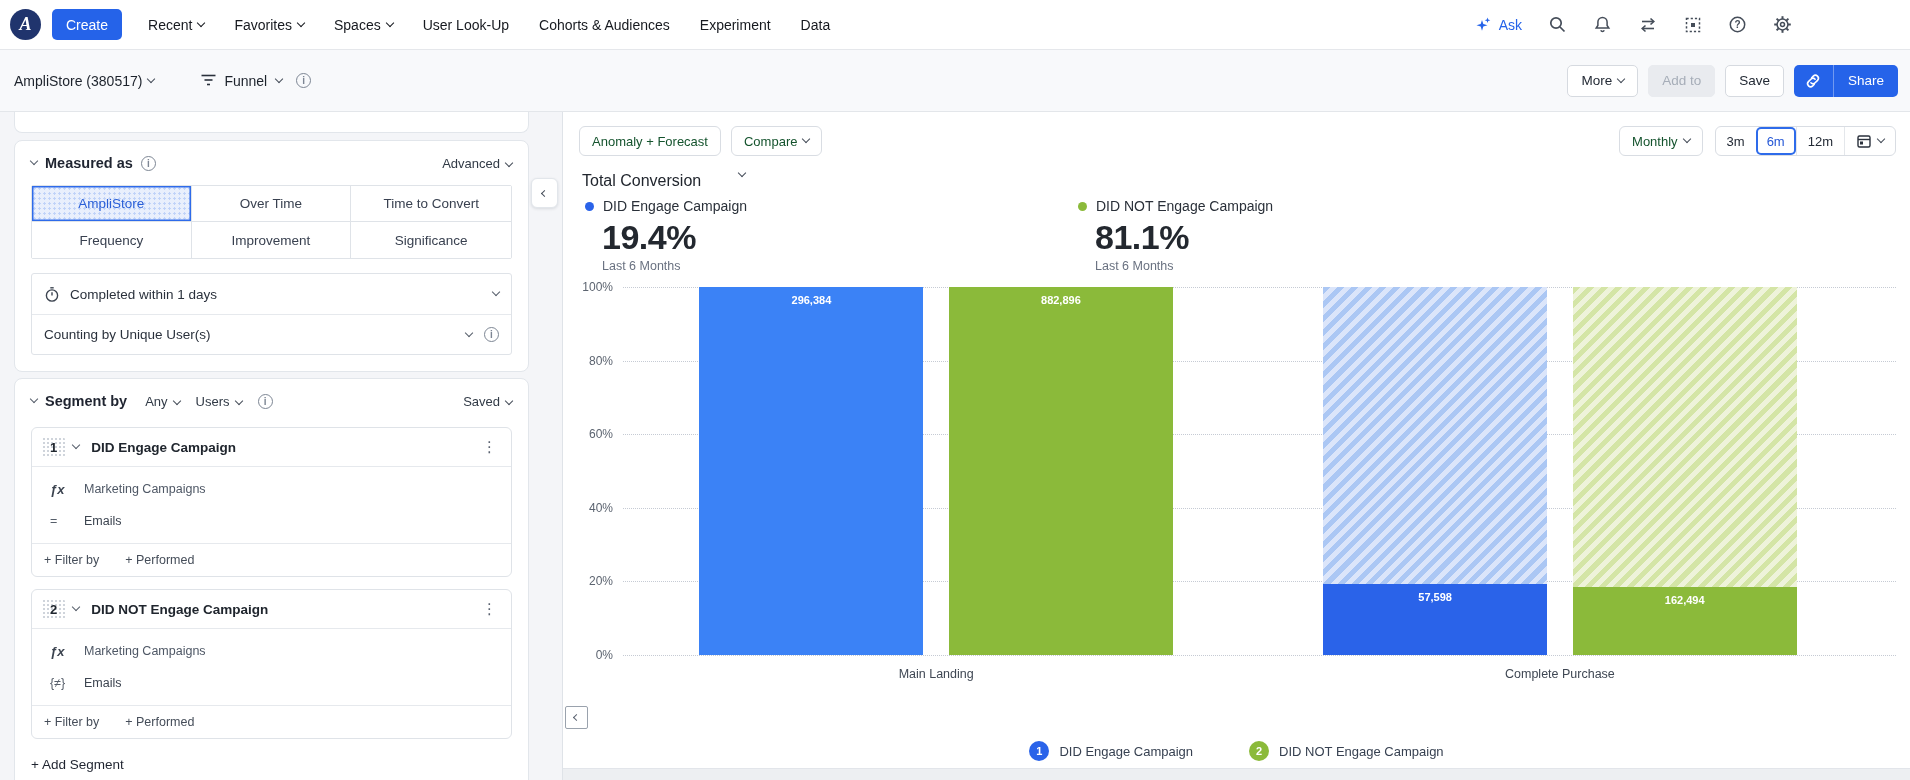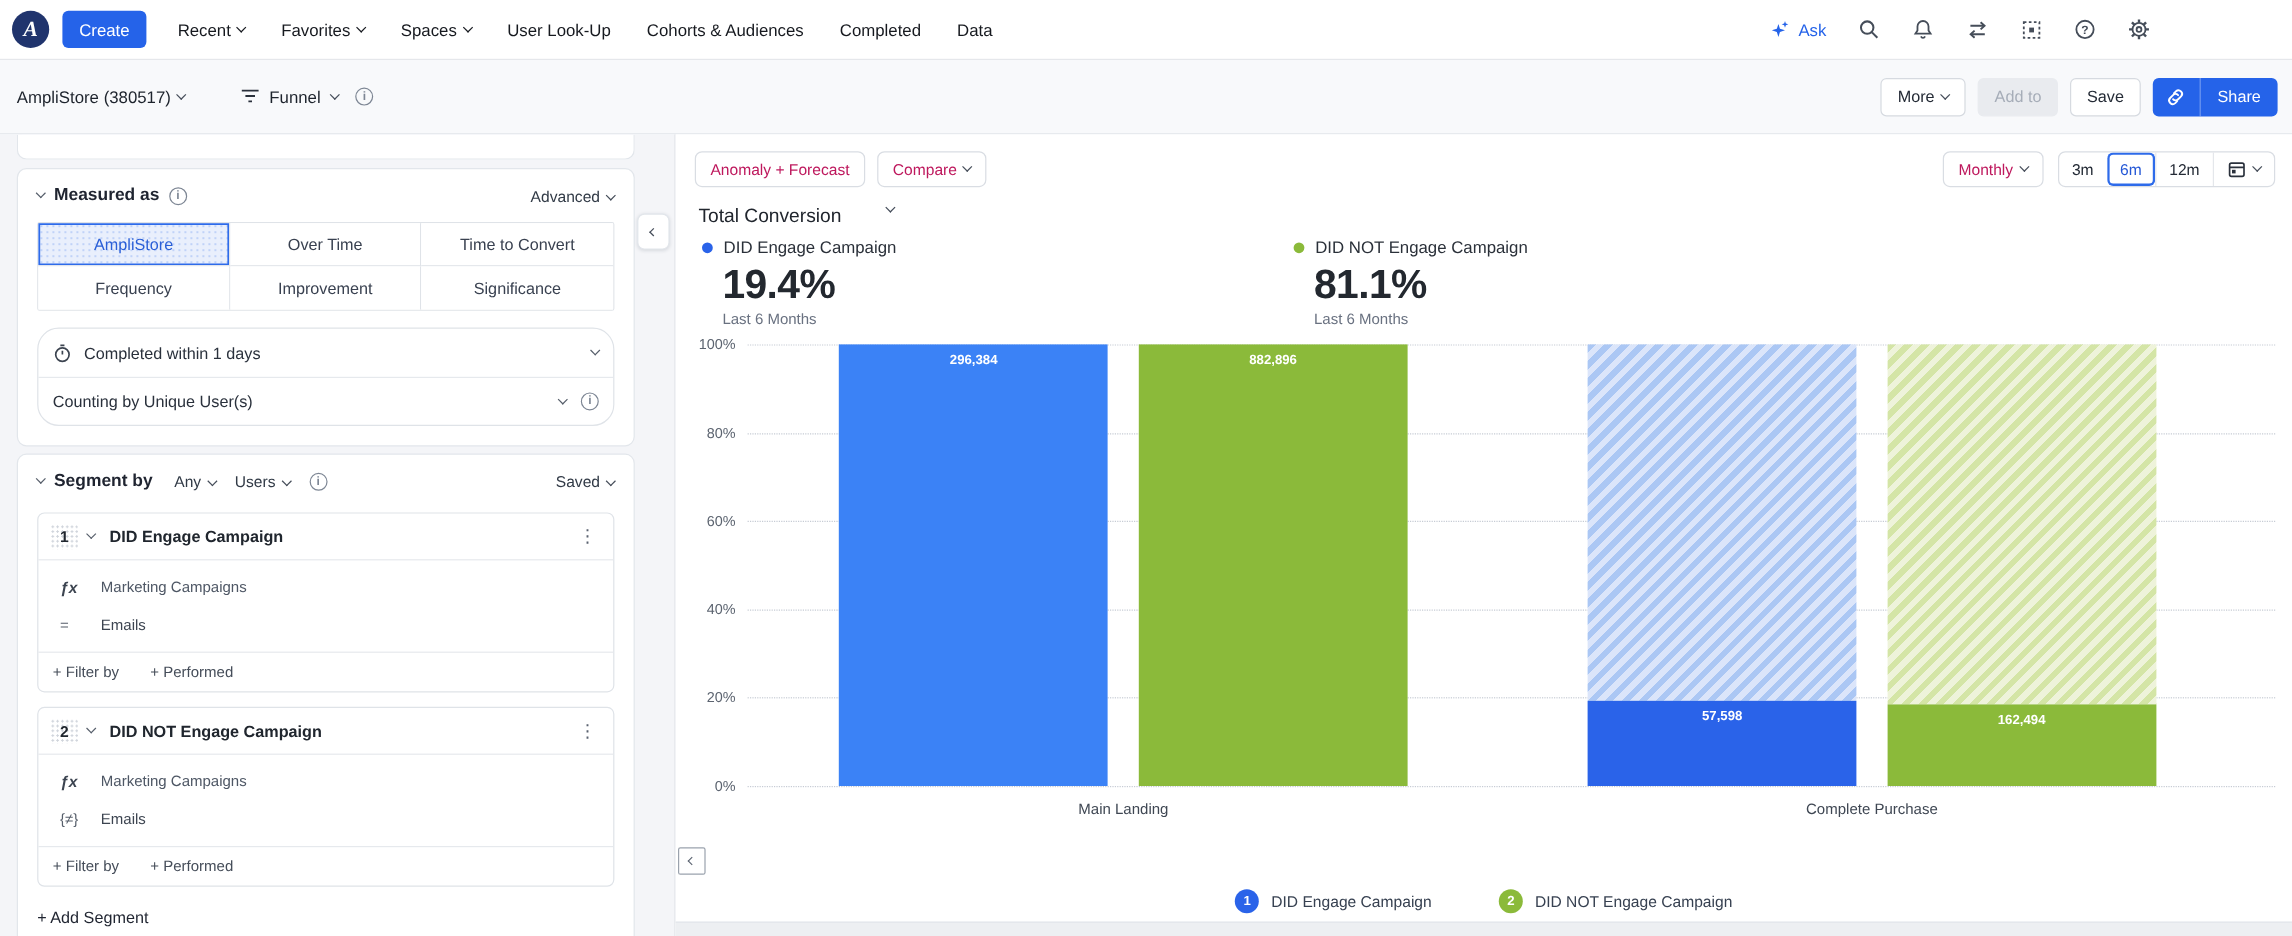--- a/index.html
+++ b/index.html
@@ -50,21 +50,21 @@
 
   .tabs { display:grid; grid-template-columns:1fr 1fr 1fr; margin:4px 16px 0; border:1px solid #DFE3E8; border-radius:2px; }
   .tab { height:36px; display:flex; align-items:center; justify-content:center; font-size:13.5px; color:#394150;
          border-right:1px solid #DFE3E8; border-bottom:1px solid #DFE3E8; cursor:pointer; background:#fff; }
   .tab:nth-child(3n) { border-right:none; }
   .tab:nth-child(n+4) { border-bottom:none; }
   .tab.selected { color:#2a5fd7; background-color:#e9effc;
       background-image:radial-gradient(rgba(46,107,234,.22) 1px, transparent 1.2px); background-size:5px 5px;
       box-shadow:inset 0 0 0 1.5px #2e6bea; }
 
-  .opt-box { margin:14px 16px 16px; border:1px solid #DFE3E8; border-radius:18px; }
+  .opt-box { margin:14px 16px 16px; border:1px solid #DFE3E8; border-radius:3px; }
   .opt-row { height:40px; display:flex; align-items:center; padding:0 12px; font-size:13.5px; color:#2a313c; cursor:pointer; }
   .opt-row + .opt-row { border-top:1px solid #E6E9ED; }
   .opt-row .grow { flex:1; }
   .opt-row .cv { color:#565e6a; }
   .opt-row .info { margin-left:12px; }
 
   .seg-head-extras { display:flex; align-items:center; gap:16px; margin-left:10px; font-size:13px; color:#313a46; }
   .seg-card { margin:12px 16px; border:1px solid #DFE3E8; border-radius:6px; }
   .seg-title { display:flex; align-items:center; height:38px; padding:0 10px; }
   .seg-badge { font-size:13px; font-weight:bold; color:#20262e; padding:3px 8px; border-radius:3px;
@@ -86,21 +86,21 @@
       color:#454d59; cursor:pointer; z-index:6; }
   .pager-btn { position:absolute; left:2px; top:594px; width:23px; height:23px; background:#fff; border:1px solid #9aa2ad;
       border-radius:2px; display:flex; align-items:center; justify-content:center; color:#5a6270; cursor:pointer; z-index:5; }
   .collapse-btn .cv, .pager-btn .cv { width:5px; height:5px; }
 
   
   .chart-panel { flex:1; background:#fff; display:flex; flex-direction:column; position:relative; }
   .chart-controls { display:flex; align-items:center; margin:14px 14px 0 16px; }
   .chart-controls .left { display:flex; gap:10px; }
   .chart-controls .right { margin-left:auto; display:flex; gap:12px; align-items:center; }
-  .cbtn { height:30px; border:1px solid #D9DDE3; border-radius:6px; background:#fff; font-size:13px; color:#be185d;
+  .cbtn { height:30px; border:1px solid #D9DDE3; border-radius:6px; background:#fff; font-size:13px; color:#14532d;
           padding:0 12px; display:inline-flex; align-items:center; font-family:inherit; cursor:pointer; }
   .segmented { display:flex; height:30px; border:1px solid #D9DDE3; border-radius:6px; align-items:stretch; overflow:visible; font-size:13px; color:#232a35; }
   .seg-item { display:flex; align-items:center; padding:0 11px; cursor:pointer; border-left:1px solid #E4E7EB; }
   .seg-item:first-child { border-left:none; }
   .seg-item.selected { box-shadow:inset 0 0 0 2px #2e6bea; border-radius:5px; color:#2457d6; border-left:none; }
 
   .metric-row { margin:16px 0 0 19px; font-size:16px; color:#21262e; display:flex; cursor:pointer;gap:32px; }
   .metric-row .cv { color:#444c59; }
   .summaries { display:flex; margin:8px 0 0 22px; }
   .summary { width:493px; }
@@ -140,21 +140,21 @@
     <span class="nav-item">
         <span>Favorites</span>
         <span class="cv"></span>
       </span>
     <span class="nav-item">
         <span>Spaces</span>
         <span class="cv"></span>
       </span>
     <span class="nav-item">User Look-Up</span>
     <span class="nav-item">Cohorts &amp; Audiences</span>
-    <span class="nav-item">Completed</span>
+    <span class="nav-item">Experiment</span>
     <span class="nav-item">Data</span>
   </nav>
   <div class="nav-right">
     <span class="ask">
       <svg width="18" height="18" viewBox="0 0 18 18">
         <path d="M7 4 L8.3 8 L12.5 9.3 L8.3 10.6 L7 14.8 L5.7 10.6 L1.5 9.3 L5.7 8 Z" fill="#2563e9"></path>
         <path d="M12.5 1.5 L13.2 3.6 L15.3 4.3 L13.2 5 L12.5 7.1 L11.8 5 L9.7 4.3 L11.8 3.6 Z" fill="#2563e9"></path>
       </svg>
       <span>Ask</span>
     </span>

